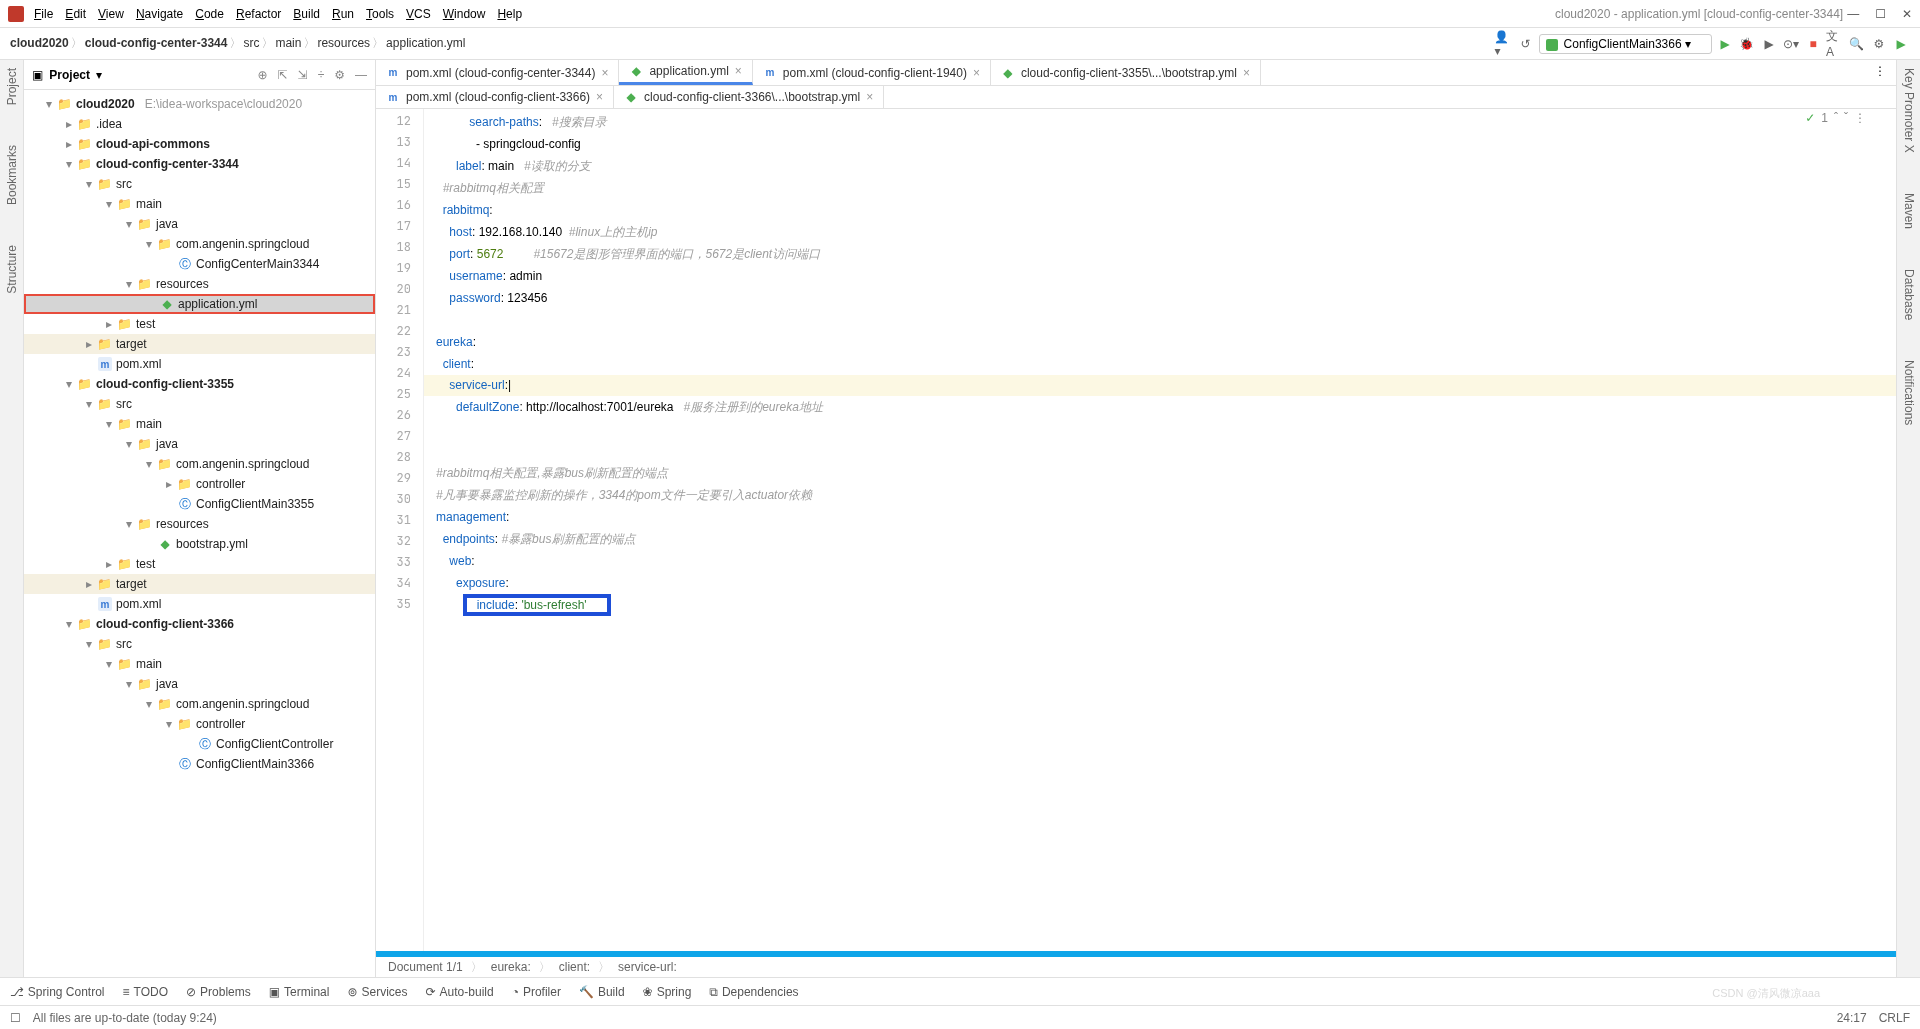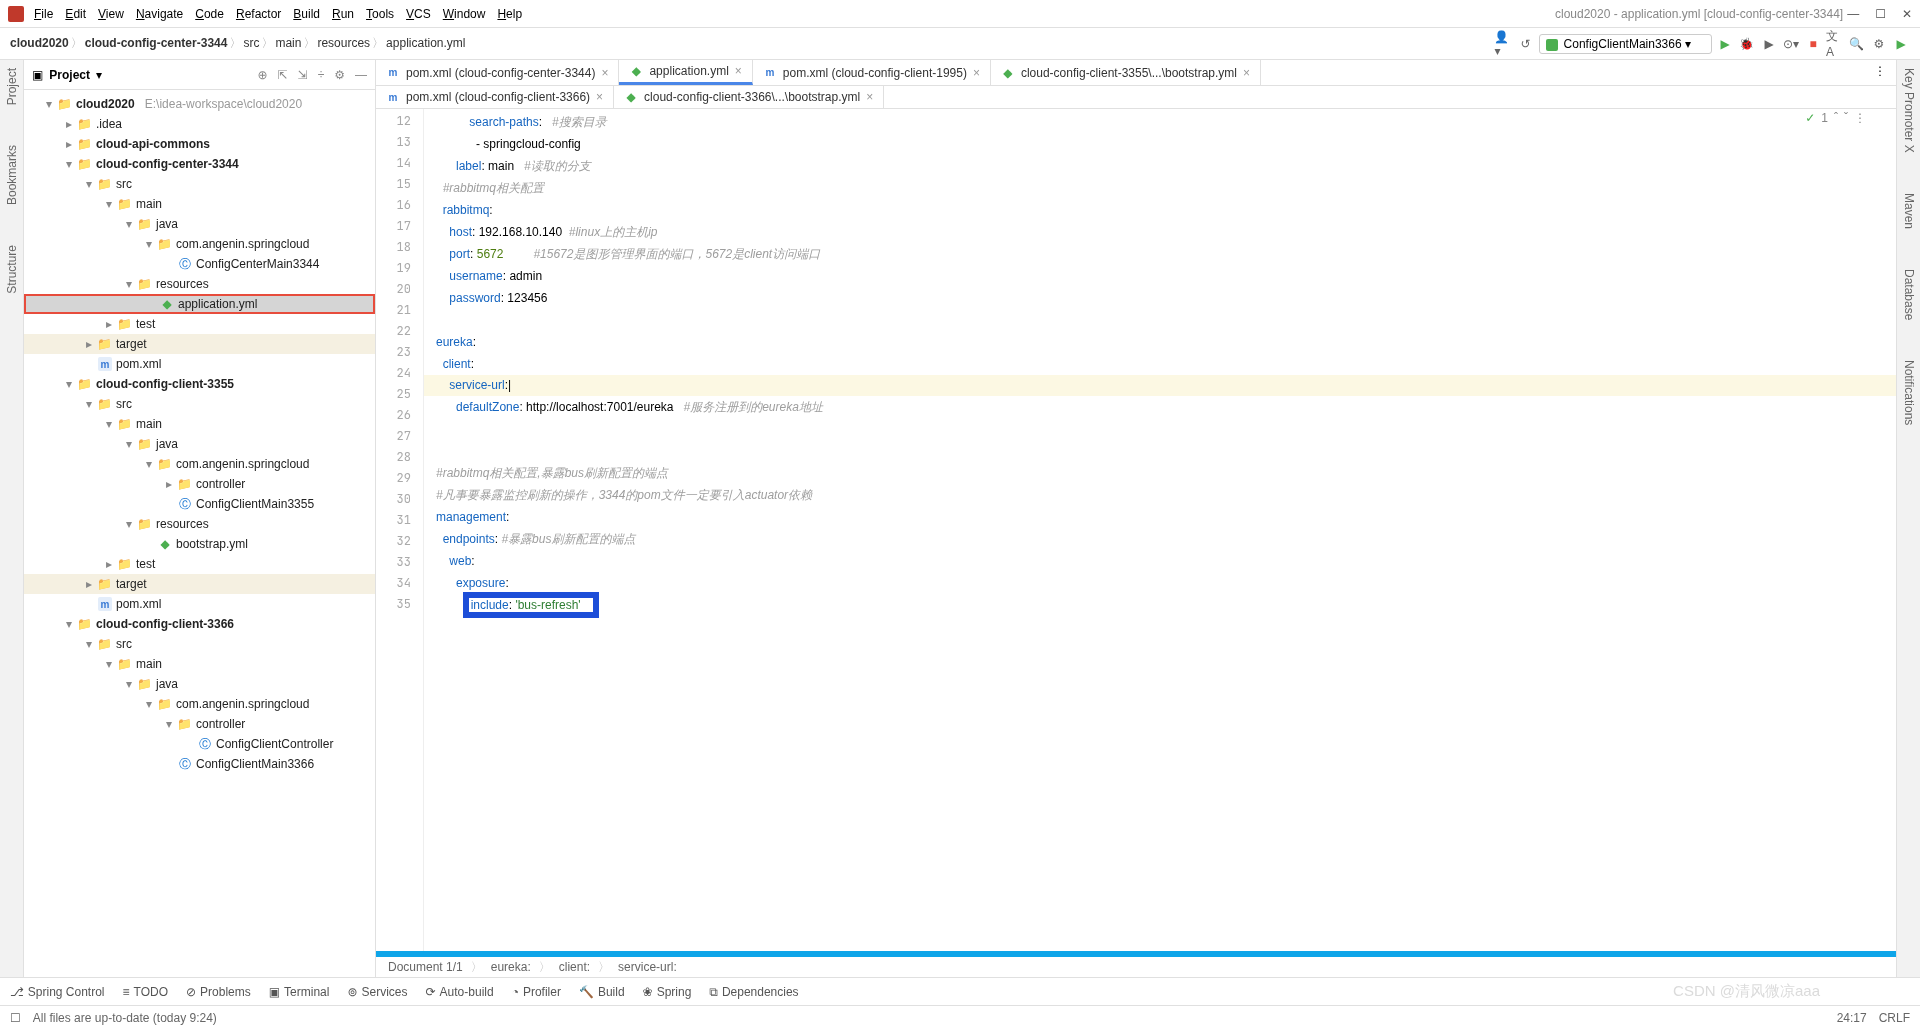--- a/index.html
+++ b/index.html
@@ -50,28 +50,28 @@
 .editor-tab .close{color:#999}
 .editor-body{flex:1;display:flex;position:relative}
 .gutter{width:48px;background:#fff;border-right:1px solid #eee;text-align:right;padding:2px 12px 0 0;color:#aaa;font-family:"JetBrains Mono",Consolas,monospace;font-size:12px;line-height:21px}
 .code{flex:1;padding:2px 0 0 12px;font-family:"JetBrains Mono",Consolas,monospace;font-size:13px;line-height:21px;white-space:pre;position:relative}
 .k-key{color:#1565c0}
 .k-num{color:#4d7c0f}
 .k-str{color:#2e7d32}
 .k-com{color:#9e9e9e;font-style:italic}
 .k-ital{color:#1565c0;}
 .code .hl-line{background:#fcf8e3;display:block;margin-left:-12px;padding-left:12px}
-.code .red-box{border:6px solid #1d4ed8;padding:0 2px}
+.code .red-box{border:4px solid #1d4ed8;padding:0 10px}
 .editor-status{position:absolute;top:2px;right:30px;display:flex;gap:6px;align-items:center;color:#888}
 .breadcrumb-editor{height:26px;border-top:6px solid #0ea5e9;display:flex;align-items:center;padding:0 12px;gap:8px;color:#666}
 .bottom-tools{height:28px;border-top:1px solid #e0e0e0;display:flex;align-items:center;padding:0 10px;gap:18px;color:#555}
 .bottom-tools .bt-item{display:flex;align-items:center;gap:4px}
 .status-bar{height:24px;display:flex;align-items:center;padding:0 10px;gap:12px;color:#666;border-top:1px solid #e0e0e0}
 .status-bar .sb-spacer{flex:1}
-.watermark{position:absolute;right:100px;bottom:28px;color:#cccccc;font-size:15px;opacity:.7}
+.watermark{position:absolute;right:100px;bottom:28px;color:#cccccc;font-size:11px;opacity:.7}
 </style>
 </head>
 <body>
 
 <div class="menubar">
   <span class="logo"></span>
   <span id="menu-items"><span class="menu-item"><u>F</u>ile</span><span class="menu-item"><u>E</u>dit</span><span class="menu-item"><u>V</u>iew</span><span class="menu-item"><u>N</u>avigate</span><span class="menu-item"><u>C</u>ode</span><span class="menu-item"><u>R</u>efactor</span><span class="menu-item"><u>B</u>uild</span><span class="menu-item"><u>R</u>un</span><span class="menu-item"><u>T</u>ools</span><span class="menu-item"><u>V</u>CS</span><span class="menu-item"><u>W</u>indow</span><span class="menu-item"><u>H</u>elp</span></span>
   <span class="title">cloud2020 - application.yml [cloud-config-center-3344]</span>
   <span class="win-controls">
     <span>—</span>
@@ -300,21 +300,21 @@
           <span>pom.xml (cloud-config-center-3344)</span>
           <span class="close">×</span>
         </div>
         <div class="editor-tab active">
           <span class="tab-icon yml">◆</span>
           <span>application.yml</span>
           <span class="close">×</span>
         </div>
         <div class="editor-tab">
           <span class="tab-icon m">m</span>
-          <span>pom.xml (cloud-config-client-1995)</span>
+          <span>pom.xml (cloud-config-client-1940)</span>
           <span class="close">×</span>
         </div>
         <div class="editor-tab">
           <span class="tab-icon yml">◆</span>
           <span>cloud-config-client-3355\...\bootstrap.yml</span>
           <span class="close">×</span>
         </div>
         <span style="margin-left: auto; padding: 4px 10px;">⋮</span>
       </div>
     <div class="editor-tabs" id="tabs2" style="border-top:none">

